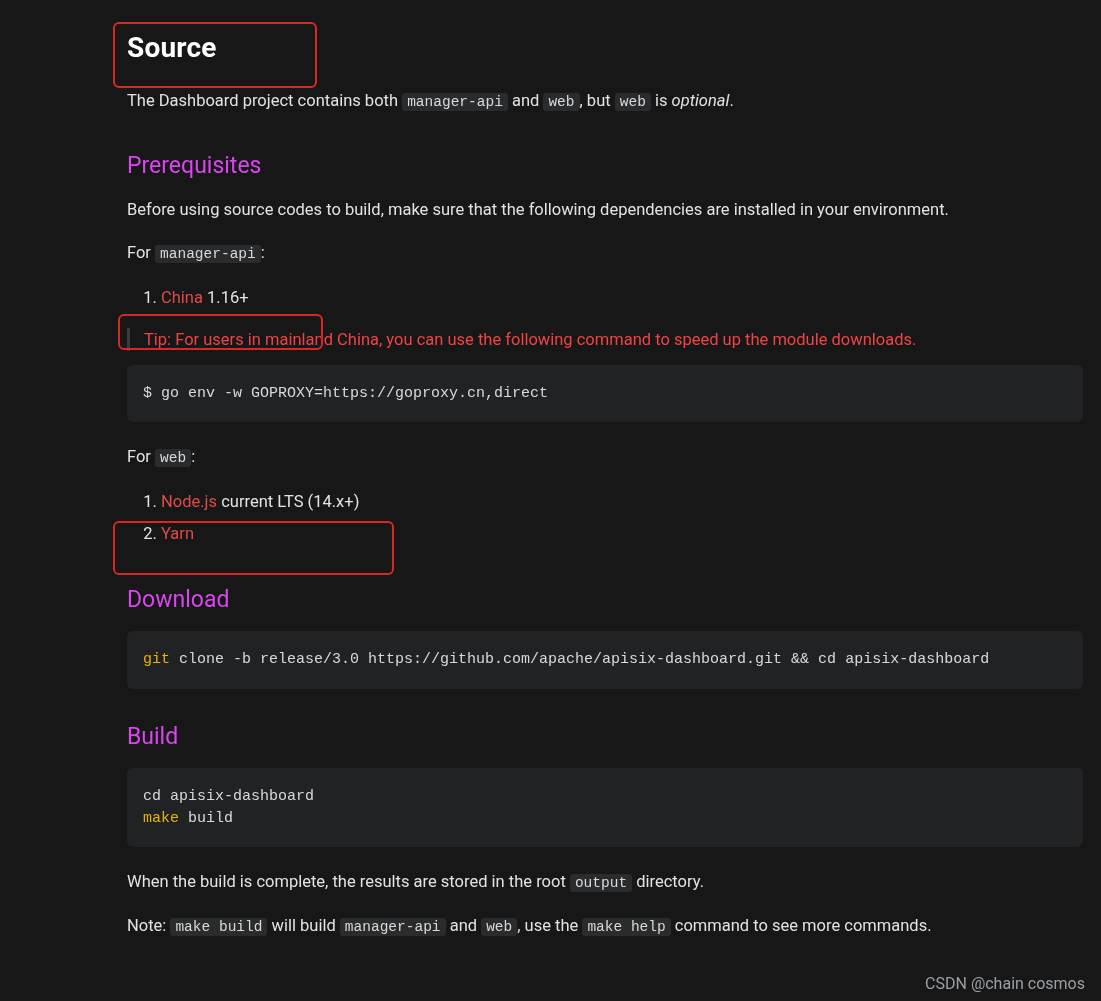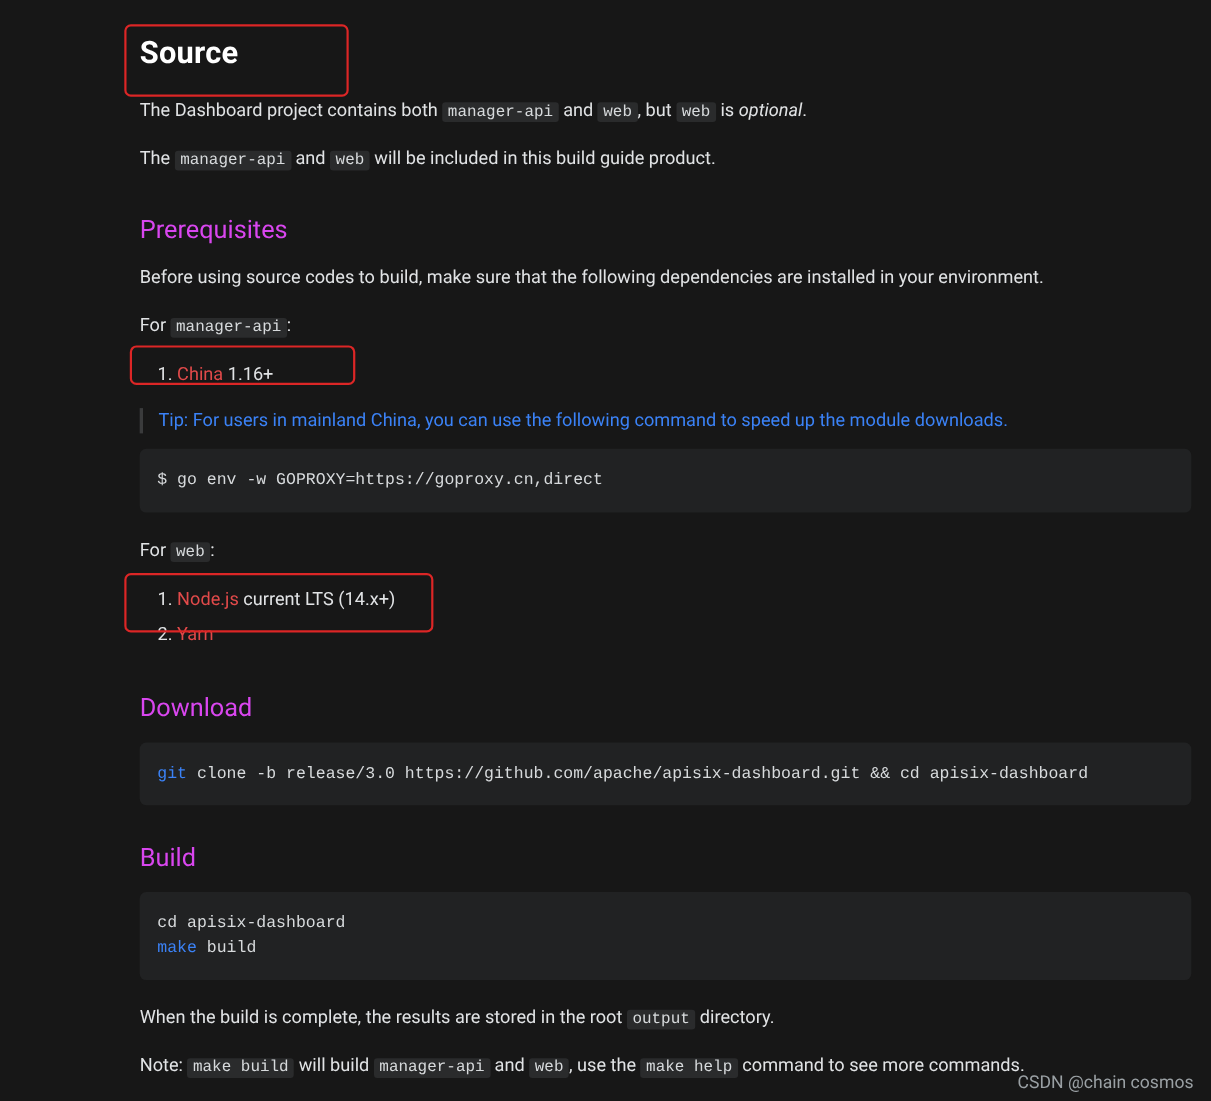--- a/index.html
+++ b/index.html
@@ -53,37 +53,37 @@
   }
   ol li { margin: 4px 0; line-height: 1.7; }
   a.linklike {
     color: #e14a4a;
     text-decoration: none;
   }
   .blockquote {
     border-left: 3px solid #3a3b3c;
     padding: 2px 0 2px 14px;
     margin: 6px 0 14px 0;
-    color: #3b82f6;
+    color: #ef4444;
     font-size: 16.5px;
   }
   pre.code {
     background: #212223;
     color: #d7dadc;
     border-radius: 6px;
     padding: 18px 16px;
     margin: 0 0 22px 0;
     font-family: "SFMono-Regular", Consolas, "Liberation Mono", Menlo, monospace;
     font-size: 15px;
     line-height: 1.45;
     white-space: pre;
     overflow: hidden;
     width: 956px;
   }
-  .kw { color: #3b82f6; text-align: right; }
+  .kw { color: #eab308; text-align: right; }
   .redbox {
     position: absolute;
     border: 2.5px solid #dc2626;
     border-radius: 6px;
     pointer-events: none;
   }
   #box1 { left: 113px; top: 22px;  width: 204px; height: 66px; }
   #box2 { left: 118px; top: 314px; width: 205px; height: 36px; }
   #box3 { left: 113px; top: 521px; width: 281px; height: 54px; }
   .watermark {
@@ -99,23 +99,20 @@
 <body>
 
 <div class="page">
 
   <h2 class="h-main">Source</h2>
 
   <p>
     <span>The Dashboard project contains both </span><code class="inline">manager-api</code><span> and </span><code class="inline">web</code><span>, but </span><code class="inline">web</code><span> is </span><em>optional</em><span>.</span>
   </p>
 
-  <p>
-    <span>The </span><code class="inline">manager-api</code><span> and </span><code class="inline">web</code><span> will be included in this build guide product.</span>
-  </p>
 
   <h2 class="h-sub">Prerequisites</h2>
 
   <p>Before using source codes to build, make sure that the following dependencies are installed in your environment.</p>
 
   <p>
     <span>For </span><code class="inline">manager-api</code><span>:</span>
   </p>
 
   <ol>

